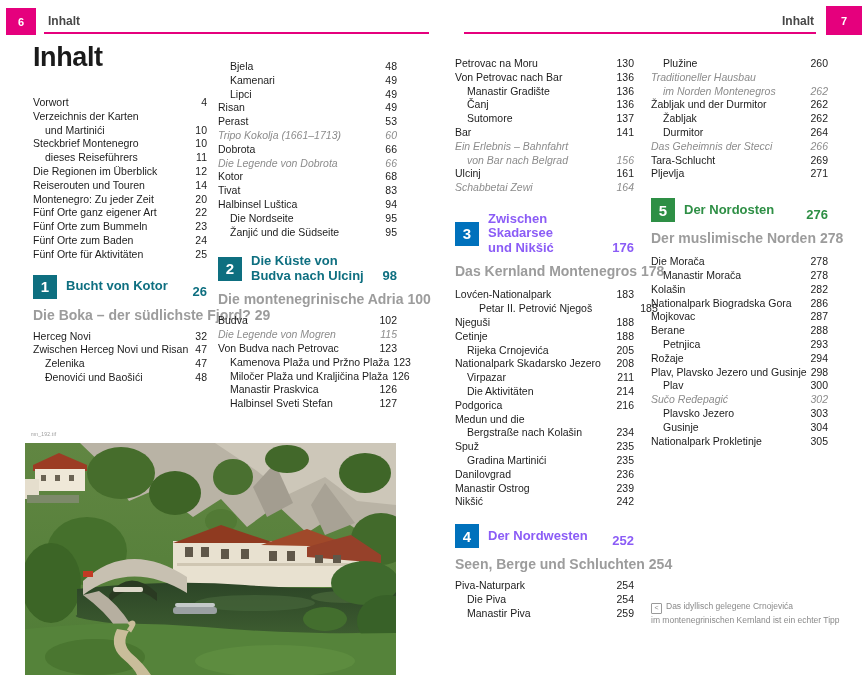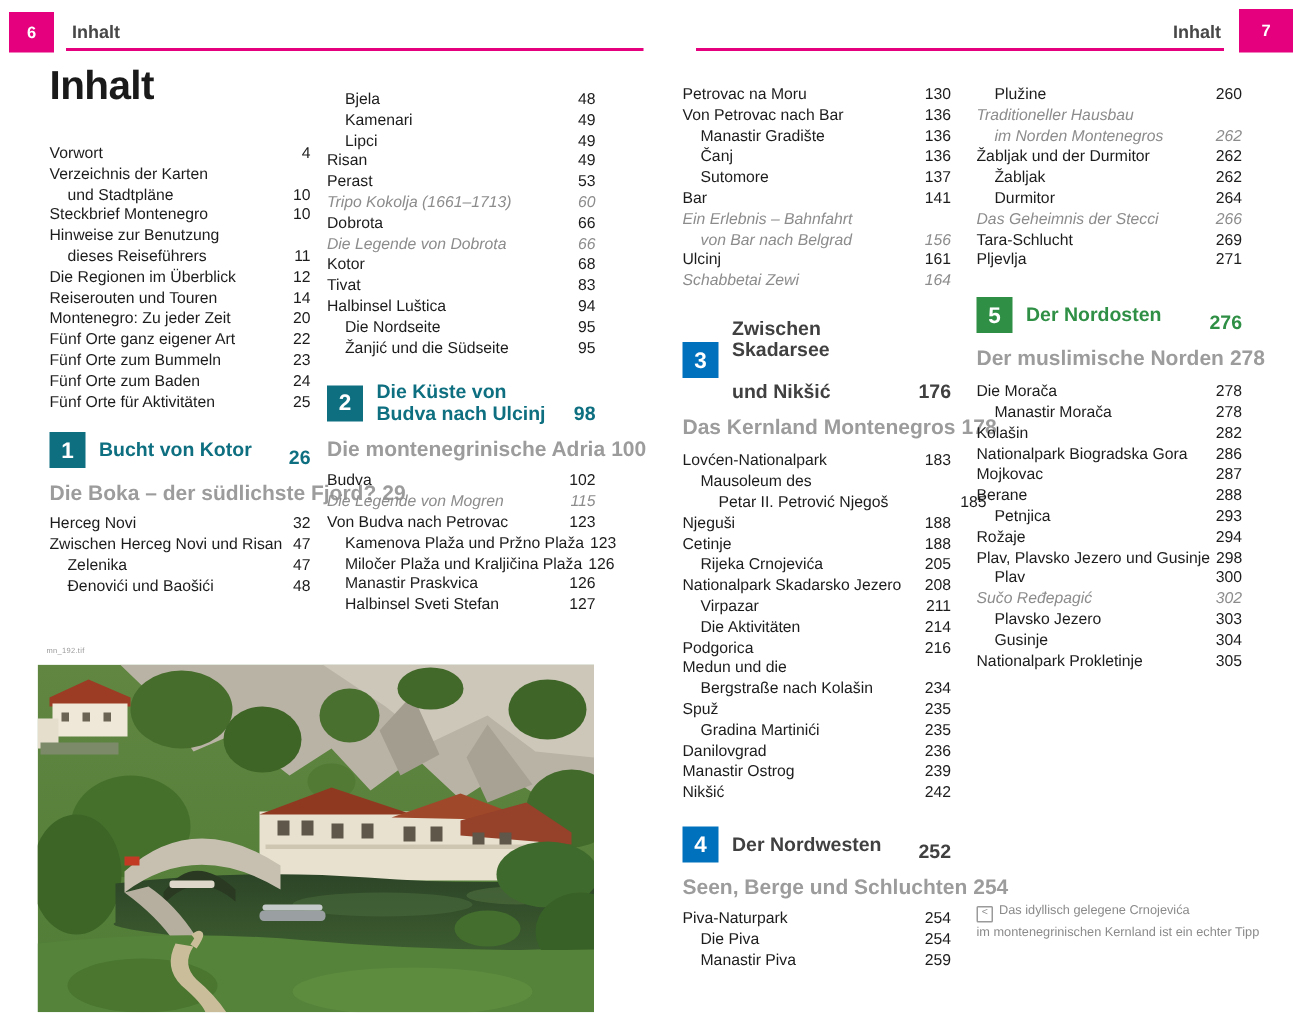--- a/index.html
+++ b/index.html
@@ -33,21 +33,21 @@
   .ind2{padding-left:24px;gap:44px;}
   .it{color:#8c8c8c;font-style:italic;}
   .gb{color:#9c9c9c;font-weight:bold;font-size:14px;line-height:14px;}
 
   .sec{display:flex;align-items:center;gap:9px;margin:1px 0;}
   .sbox{width:24px;height:24px;flex:none;display:flex;align-items:center;justify-content:center;
         color:#fff;font-weight:bold;font-size:15px;}
   .stitle{display:flex;flex-direction:column;font-weight:bold;font-size:13px;line-height:14.5px;flex:1;}
   .spage{font-weight:bold;font-size:13px;align-self:flex-end;}
   .teal .sbox{background:#0e6f80;}  .teal .stitle,.teal .spage{color:#0e6f80;}
-  .blue .sbox{background:#0071bc;}  .blue .stitle,.blue .spage{color:#404040;gap:13px;}
+  .blue .sbox{background:#0071bc;}  .blue .stitle,.blue .spage{color:#8b5cf6;}
   .green .sbox{background:#2e8f45;} .green .stitle,.green .spage{color:#2e8f45;}
 
   
   .credit{position:absolute;left:31px;top:431px;font-size:5px;color:#9a9a9a;letter-spacing:.2px;}
   .photo{position:absolute;left:25px;top:443px;width:371px;height:232px;margin:0;overflow:hidden;}
   .photo svg{display:block;}
 
   
   .caption{position:absolute;left:651px;top:600px;width:205px;font-size:8.5px;line-height:13px;color:#8a8a8a;}
   .cap-icon{display:inline-block;width:9px;height:9px;border:1px solid #9a9a9a;color:#8a8a8a;
@@ -72,30 +72,26 @@
   <div class="col" id="c1">
       <div class="row">
         <span class="t">Vorwort</span>
         <span class="p">4</span>
       </div>
       <div class="row">
         <span class="t">Verzeichnis der Karten</span>
         <span class="p"></span>
       </div>
       <div class="row ind1">
-        <span class="t">und Stadtpläne</span>
+        <span class="t">und Martinići</span>
         <span class="p">10</span>
       </div>
       <div class="row">
         <span class="t">Steckbrief Montenegro</span>
         <span class="p">10</span>
-      </div>
-      <div class="row">
-        <span class="t">Hinweise zur Benutzung</span>
-        <span class="p"></span>
       </div>
       <div class="row ind1">
         <span class="t">dieses Reiseführers</span>
         <span class="p">11</span>
       </div>
       <div class="row">
         <span class="t">Die Regionen im Überblick</span>
         <span class="p">12</span>
       </div>
       <div class="row">
@@ -302,24 +298,20 @@
       </div>
       <div style="height: 8px;"></div>
       <div class="row gb">
         <span class="t">Das Kernland Montenegros</span>
         <span class="p">178</span>
       </div>
       <div style="height: 10px;"></div>
       <div class="row">
         <span class="t">Lovćen-Nationalpark</span>
         <span class="p">183</span>
-      </div>
-      <div class="row ind1">
-        <span class="t">Mausoleum des</span>
-        <span class="p"></span>
       </div>
       <div class="row ind2">
         <span class="t">Petar II. Petrović Njegoš</span>
         <span class="p">185</span>
       </div>
       <div class="row">
         <span class="t">Njeguši</span>
         <span class="p">188</span>
       </div>
       <div class="row">

